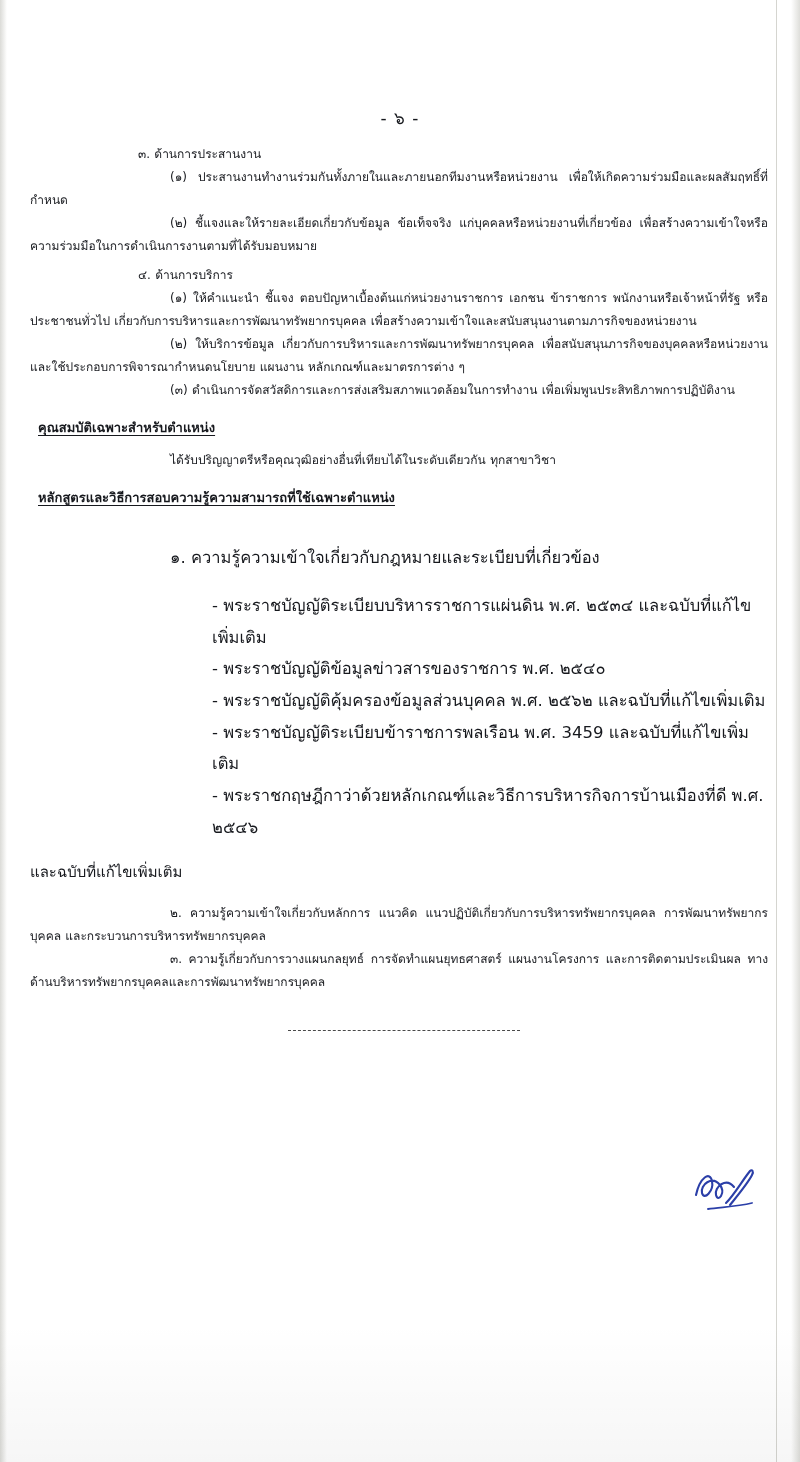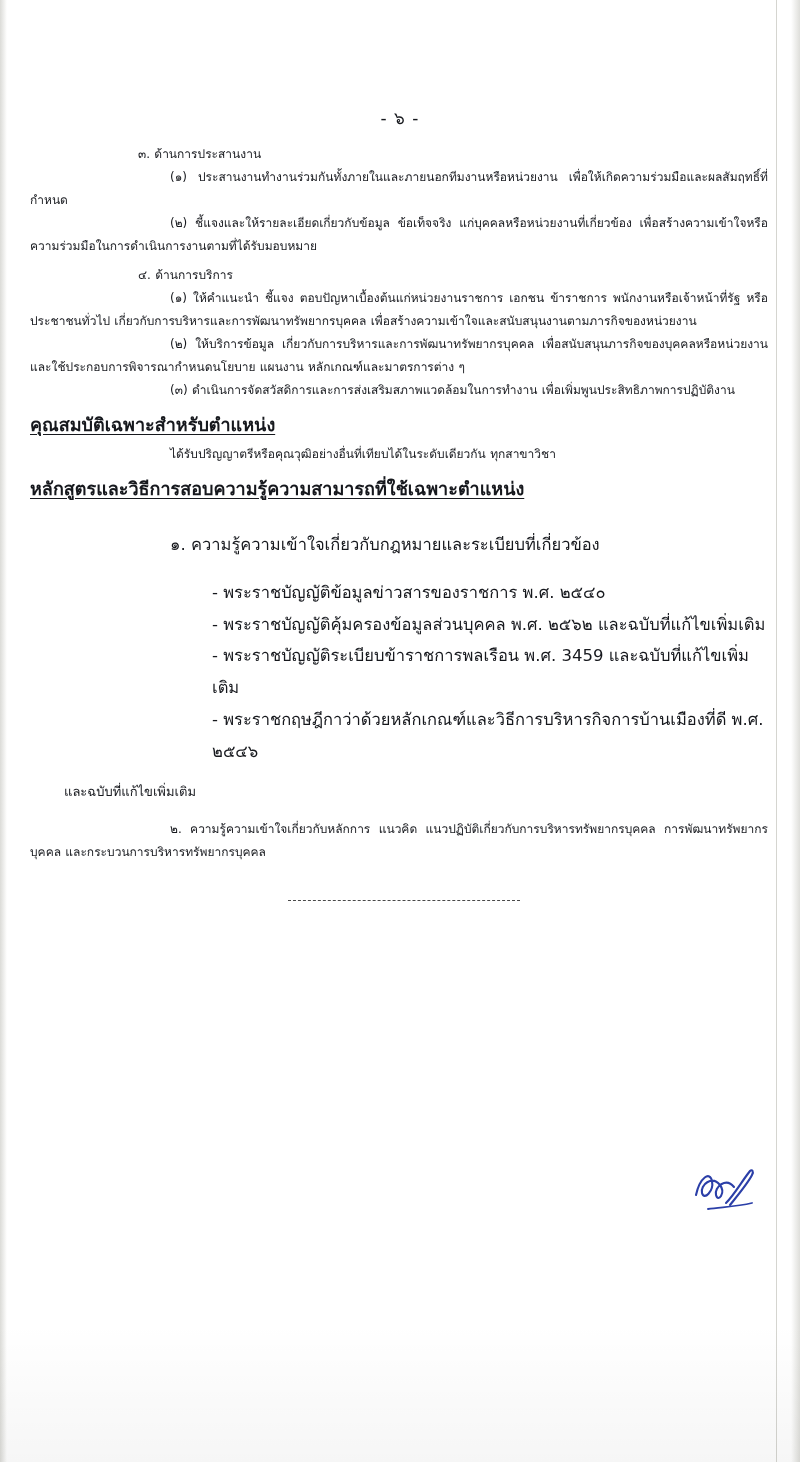--- a/index.html
+++ b/index.html
@@ -75,22 +75,22 @@
     line-height: 1.92;
     text-align: justify;
     text-justify: inter-word;
     word-spacing: 0.5px;
   }
 
   .ind-1 { text-indent: 108px; }
   .ind-2 { text-indent: 140px; }
 
   .heading-u {
-    margin: 0;
-    font-size: 18px;
+    margin: 8px;
+    font-size: 13px;
     line-height: 1.92;
     text-decoration: underline;
     text-underline-offset: 3px;
     font-weight: 600;
   }
 
   .gap-sm { height: 6px; }
   .gap-md { height: 12px; }
 
   ul.law-list {
@@ -103,23 +103,22 @@
     line-height: 1.92;
     padding-left: 182px;
     text-indent: 0;
   }
   .list-head {
     font-size: 16.5px;
     line-height: 1.92;
     padding-left: 140px;
   }
   .list-tail {
-    font-size: 13px;
-    line-height: 1.92;
-    margin-left: 34px;
+    font-size: 15px;
+    line-height: 1.92;
   }
 
   .signature {
     position: absolute;
     left: 690px;
     top: 1165px;
     width: 70px;
     height: 55px;
     color: #2b3fa8;
   }
@@ -174,28 +173,30 @@
       <p class="para ind-2">ได้รับปริญญาตรีหรือคุณวุฒิอย่างอื่นที่เทียบได้ในระดับเดียวกัน ทุกสาขาวิชา</p>
 
       <div class="gap-sm"></div>
 
       <p class="heading-u">หลักสูตรและวิธีการสอบความรู้ความสามารถที่ใช้เฉพาะตำแหน่ง</p>
 
       <div class="gap-sm"></div>
 
       <p class="list-head">๑. ความรู้ความเข้าใจเกี่ยวกับกฎหมายและระเบียบที่เกี่ยวข้อง</p>
       <ul class="law-list">
+        <li>- พระราชบัญญัติระเบียบบริหารราชการแผ่นดิน พ.ศ. ๒๕๓๔ และฉบับที่แก้ไขเพิ่มเติม</li>
         <li>- พระราชบัญญัติข้อมูลข่าวสารของราชการ พ.ศ. ๒๕๔๐</li>
         <li>- พระราชบัญญัติคุ้มครองข้อมูลส่วนบุคคล พ.ศ. ๒๕๖๒ และฉบับที่แก้ไขเพิ่มเติม</li>
         <li>- พระราชบัญญัติระเบียบข้าราชการพลเรือน พ.ศ. 3459 และฉบับที่แก้ไขเพิ่มเติม</li>
         <li>- พระราชกฤษฎีกาว่าด้วยหลักเกณฑ์และวิธีการบริหารกิจการบ้านเมืองที่ดี พ.ศ. ๒๕๔๖</li>
       </ul>
       <p class="list-tail">และฉบับที่แก้ไขเพิ่มเติม</p>
 
       <p class="para ind-2">๒. ความรู้ความเข้าใจเกี่ยวกับหลักการ แนวคิด แนวปฏิบัติเกี่ยวกับการบริหารทรัพยากรบุคคล การพัฒนาทรัพยากรบุคคล และกระบวนการบริหารทรัพยากรบุคคล</p>
+      <p class="para ind-2">๓. ความรู้เกี่ยวกับการวางแผนกลยุทธ์ การจัดทำแผนยุทธศาสตร์ แผนงานโครงการ และการติดตามประเมินผล ทางด้านบริหารทรัพยากรบุคคลและการพัฒนาทรัพยากรบุคคล</p>
 
     </div>
 
     <div class="hr-wrap">
       <div class="hr-dash"></div>
     </div>
 
   </div>
 
   <div class="signature">

